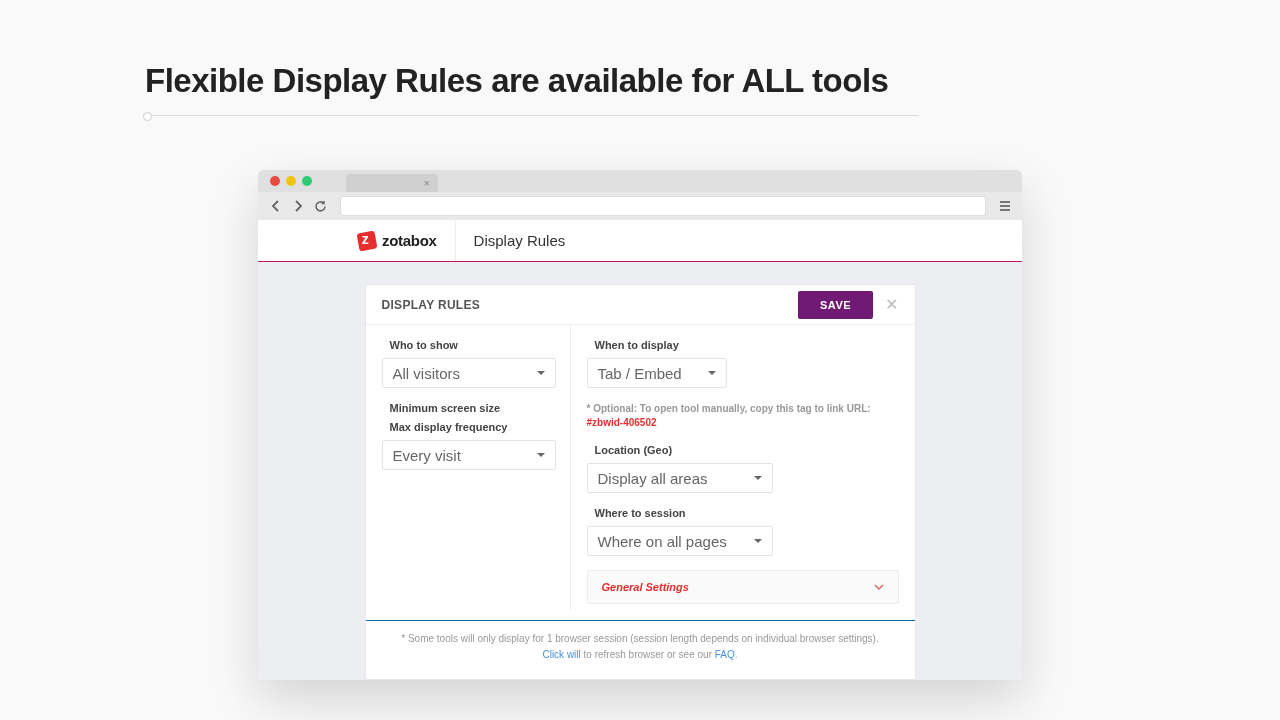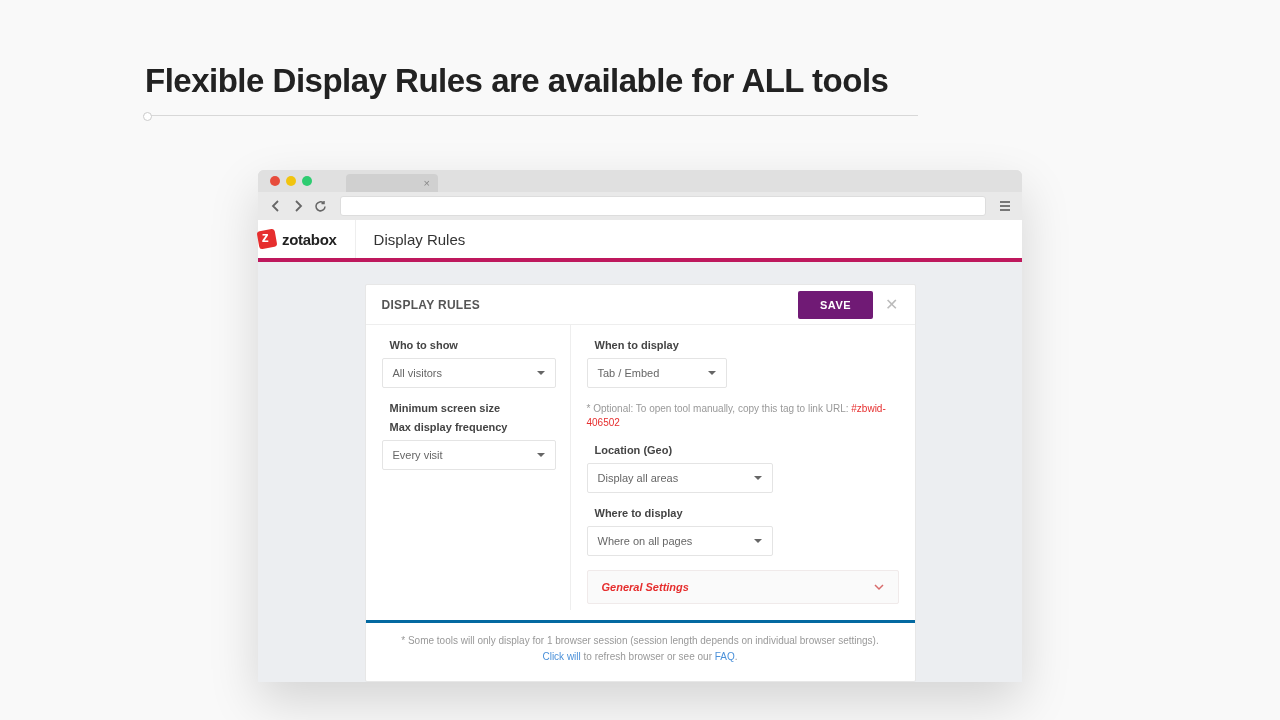--- a/index.html
+++ b/index.html
@@ -126,21 +126,22 @@
 
   .app-body {
     background: #eceef1;
     min-height: 450px;
   }
   .app-header {
     background: #fff;
     height: 42px;
     display: flex;
     align-items: stretch;
-    border-bottom: 4px solid #be185d;
+    border-bottom: 1px solid #be185d;
+    padding-left: 100px;
   }
   .logo {
     display: flex;
     align-items: center;
     gap: 6px;
     padding-right: 18px;
     border-right: 1px solid #eee;
   }
   .logo-mark {
     width: 18px;
@@ -238,39 +239,40 @@
   }
   .col .field-label:first-child { margin-top: 0; }
   .select {
     display: flex;
     align-items: center;
     justify-content: space-between;
     border: 1px solid #e4e4e4;
     border-radius: 2px;
     height: 30px;
     padding: 0 10px;
-    font-size: 11px;
+    font-size: 15px;
     color: #666;
     margin-bottom: 14px;
     cursor: pointer;
     background: #fff;
   }
   .select.narrow { width: 140px; }
   .select.wide { width: 100%; max-width: 186px; }
   .caret {
     width: 0; height: 0;
     border-left: 4px solid transparent;
     border-right: 4px solid transparent;
     border-top: 4px solid #666;
   }
   .hint {
     font-size: 10px;
     color: #999;
     margin-bottom: 14px;
     line-height: 1.4;
+    font-weight: bold;
   }
   .hint .tag { color: #e62e2e; }
 
   .accordion {
     margin-top: 6px;
     background: #fafafa;
     border: 1px solid #f0eaea;
     border-radius: 2px;
     height: 34px;
     display: flex;
@@ -284,21 +286,21 @@
     color: #e62e2e;
     font-size: 11px;
     font-weight: 700;
   }
   .accordion-chevron {
     color: #d86b6b;
   }
   .accordion-chevron svg { display: block; }
 
   .footer-note {
-    border-top: 3px solid #0369a1;
+    border-top: 1px solid #0369a1;
     margin-top: 10px;
     padding: 10px 20px 4px;
     text-align: center;
     font-size: 10px;
     color: #999;
     line-height: 1.6;
   }
   .footer-note .link { color: #4a90d9; cursor: pointer; }
 </style>
 </head>
@@ -389,21 +391,21 @@
           <div class="hint">
             <span>* Optional: To open tool manually, copy this tag to link URL: </span><span class="tag">#zbwid-406502</span>
           </div>
 
           <div class="field-label">Location (Geo)</div>
           <div class="select wide">
             <span>Display all areas</span>
             <span class="caret"></span>
           </div>
 
-          <div class="field-label">Where to display</div>
+          <div class="field-label">Where to session</div>
           <div class="select wide">
             <span>Where on all pages</span>
             <span class="caret"></span>
           </div>
 
           <div class="accordion">
             <span class="accordion-title">General Settings</span>
             <span class="accordion-chevron">
               <svg width="10" height="10" viewBox="0 0 10 10">
                   <path d="M1 3 L5 7 L9 3" stroke="#d86b6b" stroke-width="1.5" fill="none"></path>

